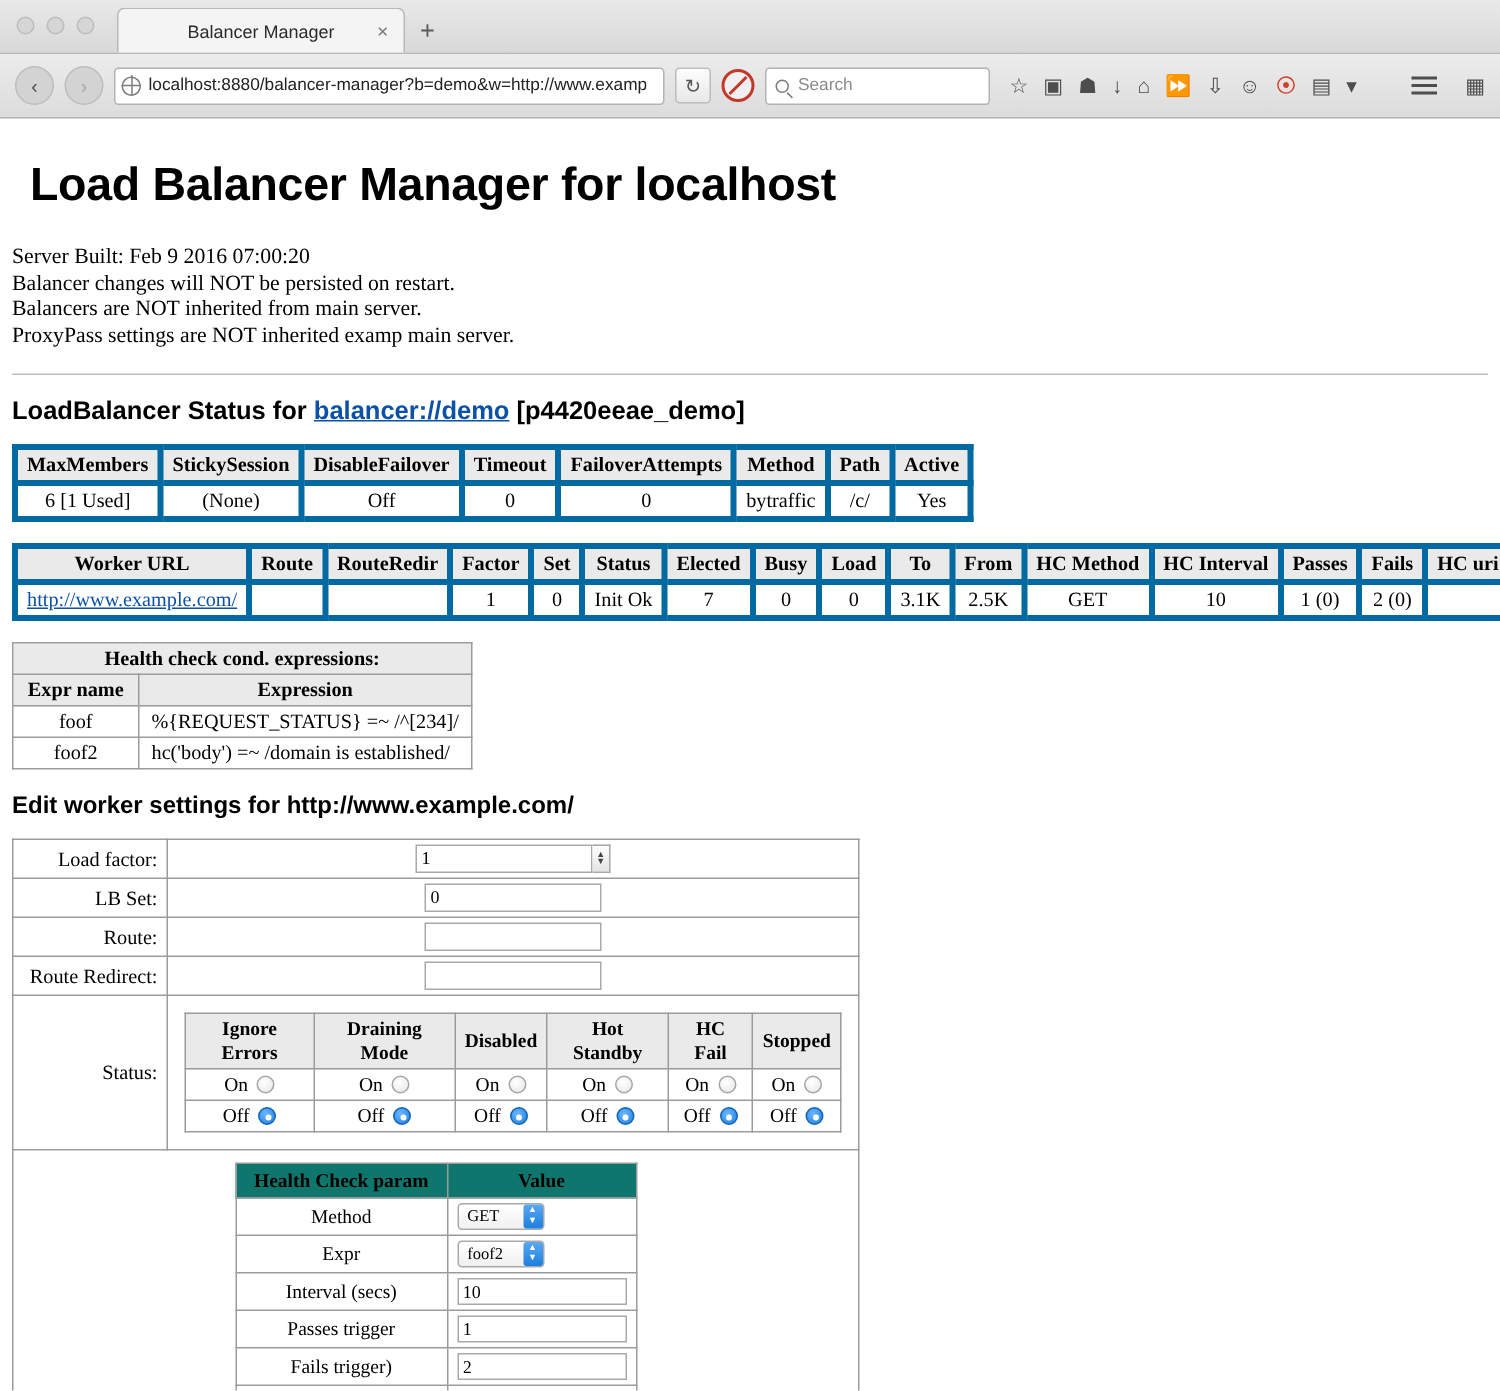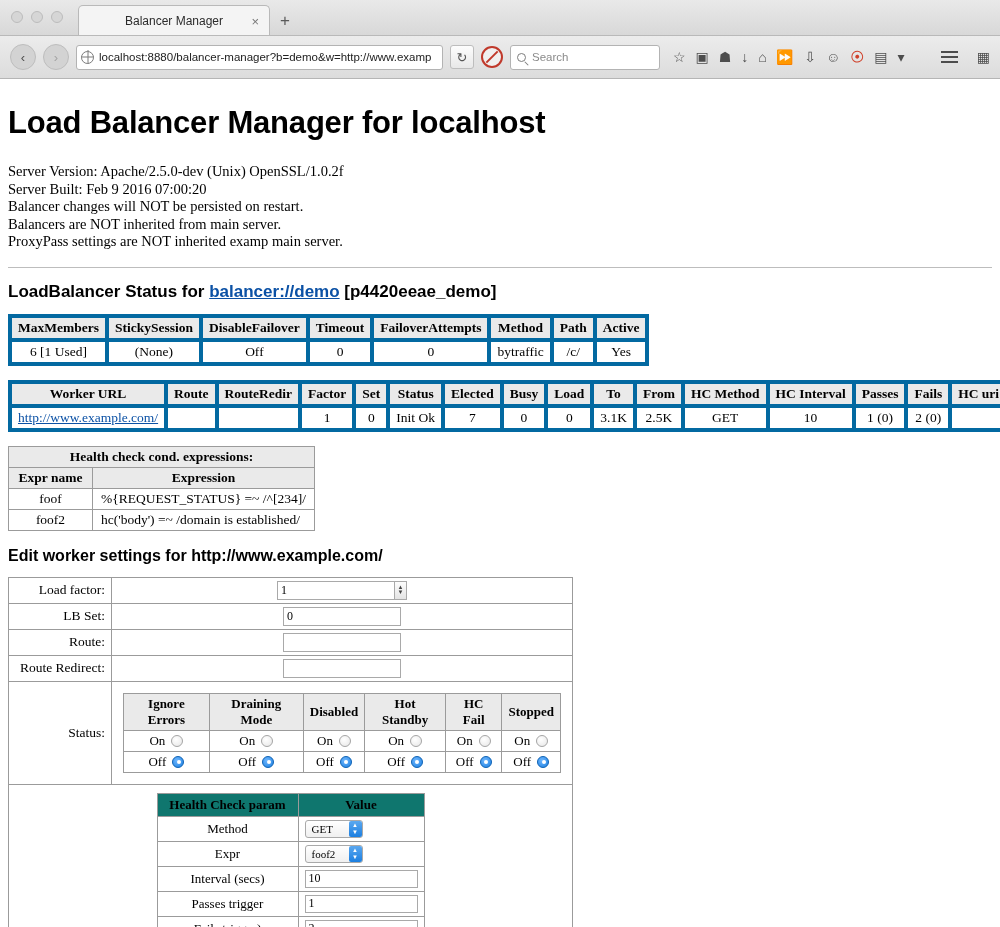--- a/index.html
+++ b/index.html
@@ -175,21 +175,21 @@
   .page {
     padding: 0 8px;
     background: #fff;
     font-family: "Liberation Serif", serif;
     color: #000;
   }
   h1.title {
     font-family: "Liberation Sans", sans-serif;
     font-size: 31px;
     font-weight: bold;
-    margin: 26px 0 22px 0;
+    margin: 26px 0 22px 12px;
     letter-spacing: -0.2px;
   }
   .serverinfo {
     font-family: "Liberation Serif", serif;
     font-size: 14.5px;
     line-height: 17.5px;
     margin-bottom: 16px;
   }
   hr.rule {
     border: none;
@@ -406,21 +406,20 @@
       </div>
     <span class="ticon" style="margin-left:12px;">▦</span>
   </div>
 </div>
 
 <div class="page">
 
   <h1 class="title">Load Balancer Manager for localhost</h1>
 
   <div class="serverinfo">
-    <div>Server Version: Apache/2.5.0-dev (Unix) OpenSSL/1.0.2f</div>
     <div>Server Built: Feb 9 2016 07:00:20</div>
     <div>Balancer changes will NOT be persisted on restart.</div>
     <div>Balancers are NOT inherited from main server.</div>
     <div>ProxyPass settings are NOT inherited examp main server.</div>
   </div>
 
   <hr class="rule">
 
   <h2 class="section">
     <span>LoadBalancer Status for </span><a href="#">balancer://demo</a><span> [p4420eeae_demo]</span>

